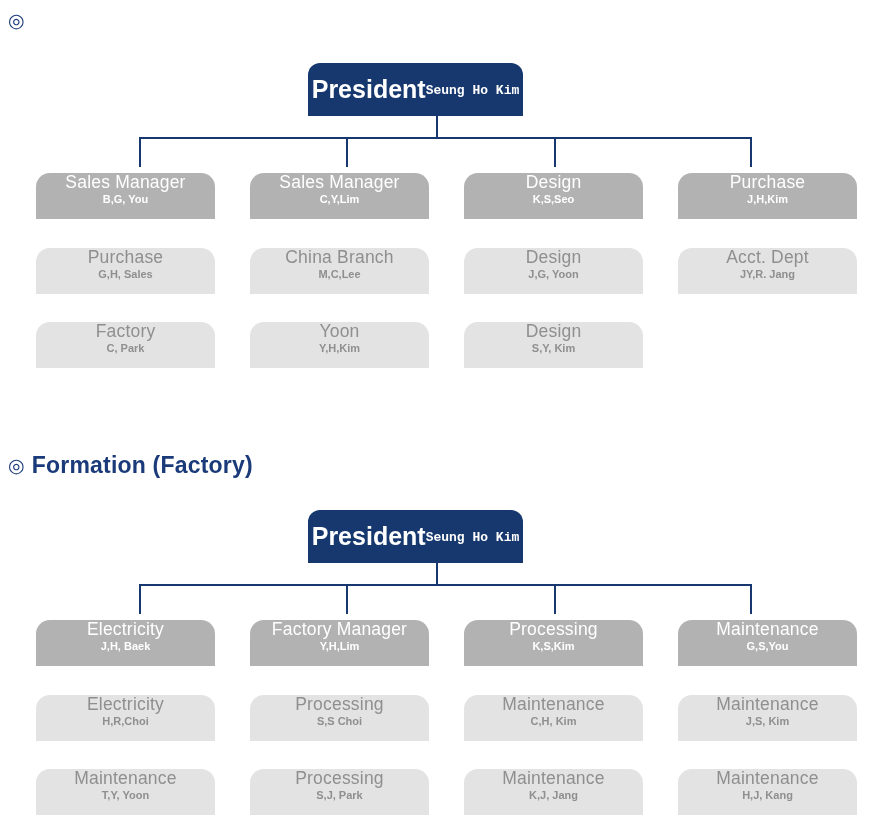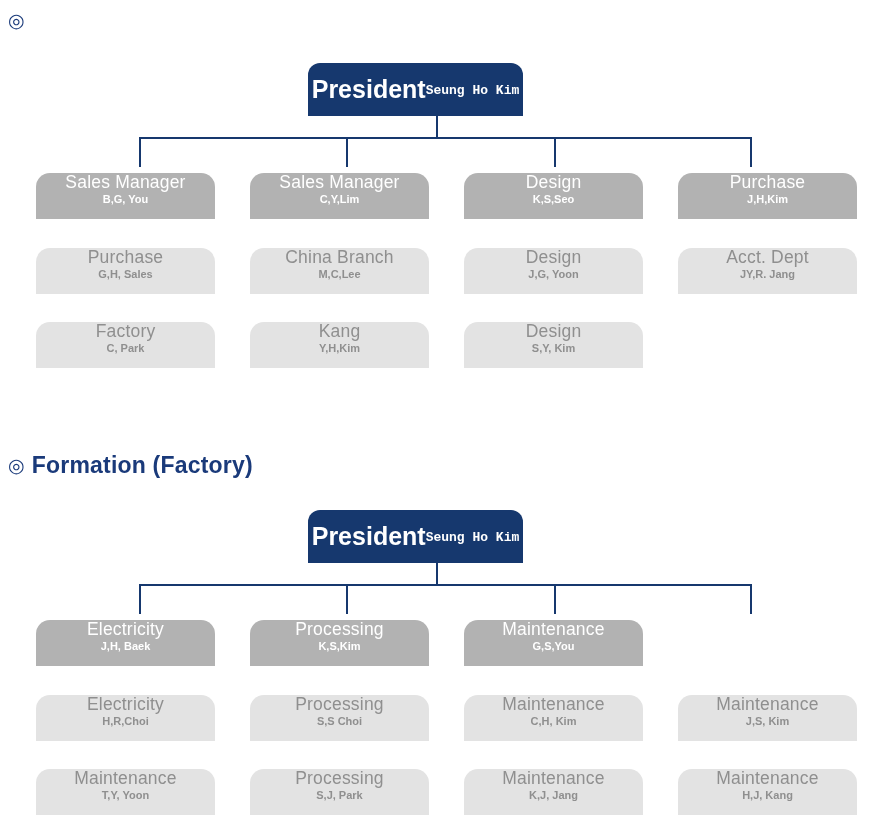--- a/index.html
+++ b/index.html
@@ -116,21 +116,21 @@
         <div class="box-name">JY,R. Jang</div>
       </div>
     </div>
 
     <div class="row row-3">
       <div class="box dept">
         <div class="box-title">Factory</div>
         <div class="box-name">C, Park</div>
       </div>
       <div class="box dept">
-        <div class="box-title">Kang</div>
+        <div class="box-title">Yoon</div>
         <div class="box-name">Y,H,Kim</div>
       </div>
       <div class="box dept">
         <div class="box-title">Design</div>
         <div class="box-name">S,Y, Kim</div>
       </div>
     </div>
   </div>
 
   <div class="section section-factory">
@@ -150,20 +150,24 @@
     <div class="cline drop drop-2"></div>
     <div class="cline drop drop-3"></div>
     <div class="cline drop drop-4"></div>
 
     <div class="row row-1">
       <div class="box manager">
         <div class="box-title">Electricity</div>
         <div class="box-name">J,H, Baek</div>
       </div>
       <div class="box manager">
+        <div class="box-title">Factory Manager</div>
+        <div class="box-name">Y,H,Lim</div>
+      </div>
+      <div class="box manager">
         <div class="box-title">Processing</div>
         <div class="box-name">K,S,Kim</div>
       </div>
       <div class="box manager">
         <div class="box-title">Maintenance</div>
         <div class="box-name">G,S,You</div>
       </div>
     </div>
 
     <div class="row row-2">

